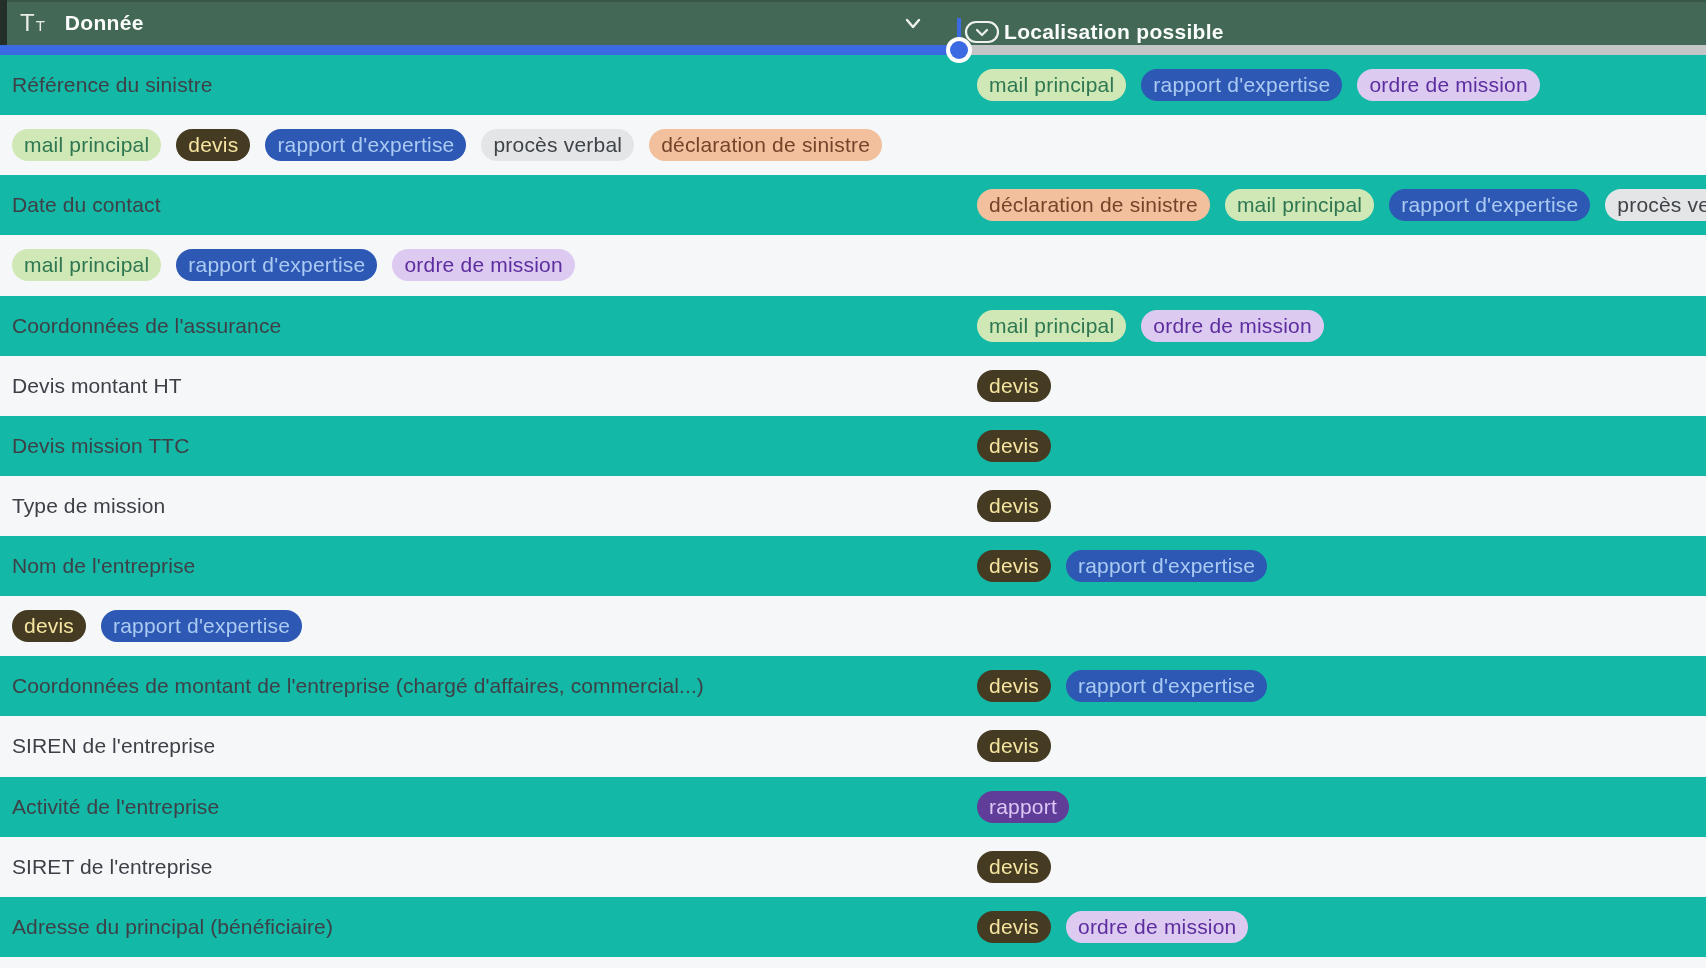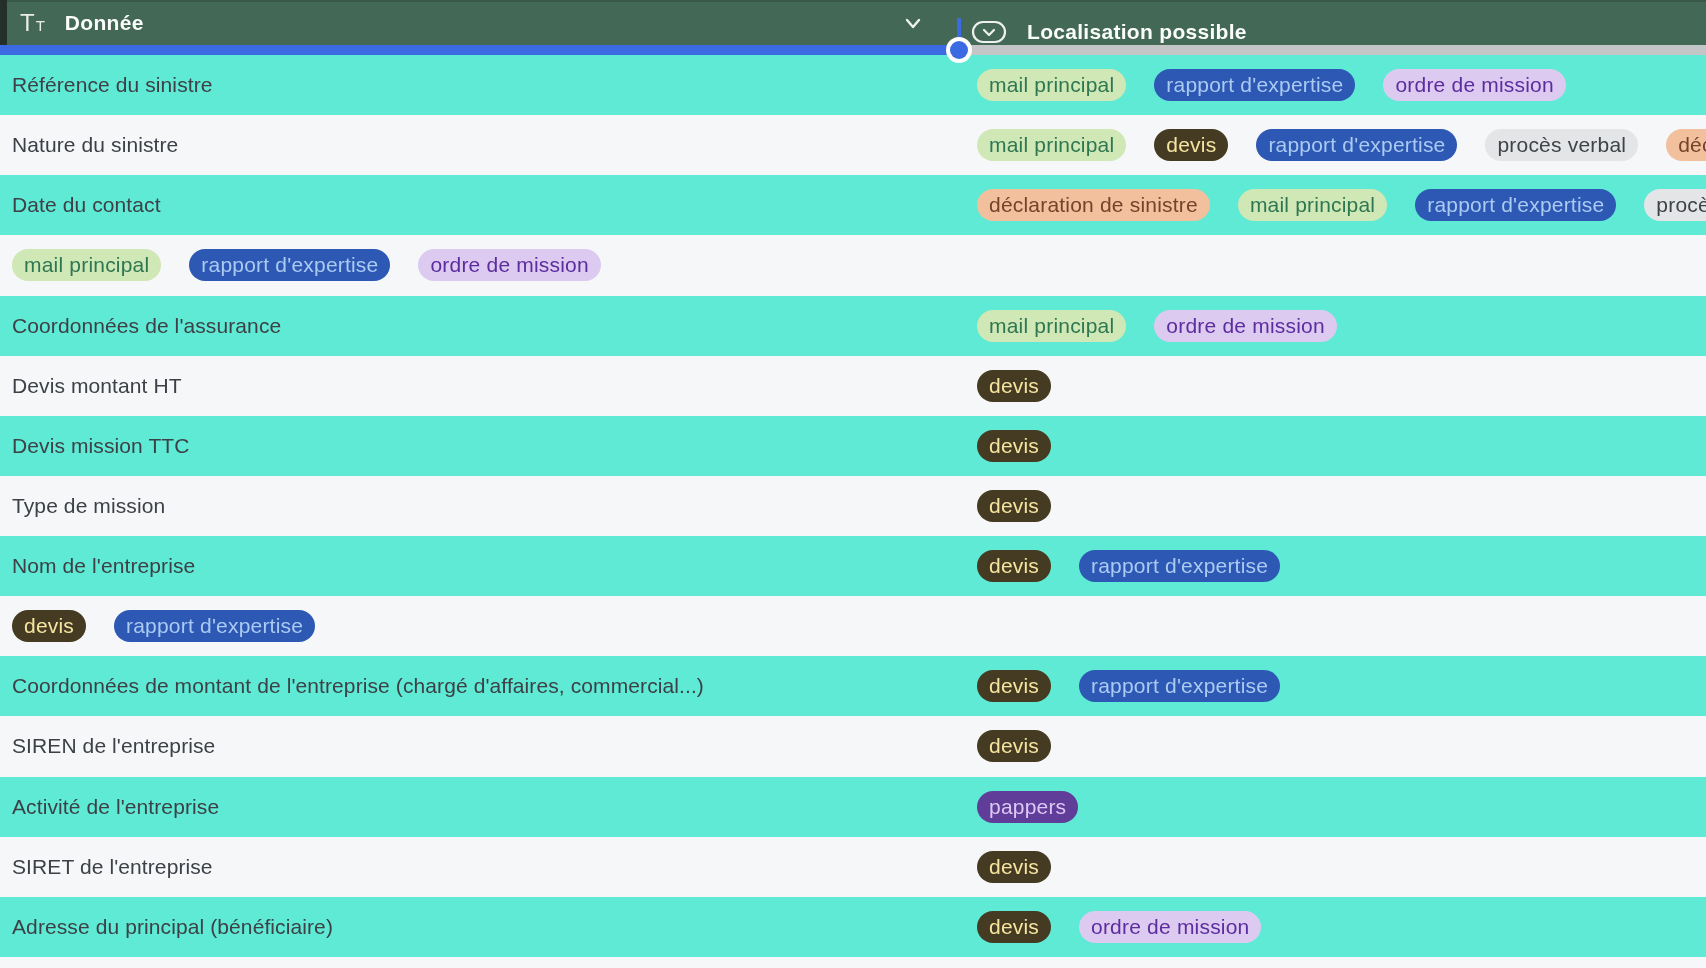--- a/index.html
+++ b/index.html
@@ -15,21 +15,21 @@
     background:var(--header-green,#436855);
     display:flex;align-items:stretch;
     box-shadow:inset 0 2px 0 rgba(0,0,0,0.15);
   }
   .header-left-edge{
     position:absolute;left:0;top:0;width:7px;height:45px;
     background:#232f28;
   }
   .col-header{display:flex;align-items:center;color:#f2f5f3;}
   .col-header-1{width:957px;position:relative;flex-shrink:0;}
-  .col-header-2{flex:1;border-left:4px solid var(--accent-blue,#3c6ae2);padding-left:10px;gap:20px;margin-top:18px;}
+  .col-header-2{flex:1;border-left:4px solid var(--accent-blue,#3c6ae2);padding-left:3px;gap:4px;margin-top:18px;}
   .col-title{font-size:21px;letter-spacing:0.3px;color:#fbfdfc;font-weight:bold;}
   .type-icon{display:flex;align-items:baseline;color:#e9ece9;}
   .tt-icon{margin-left:20px;margin-right:20px;}
   .tt-big{font-size:24px;font-weight:500;line-height:1;}
   .tt-small{font-size:15px;font-weight:500;line-height:1;margin-left:1px;}
   .header-chevron{position:absolute;left:901px;top:11px;}
   
   .indicator-strip{position:absolute;top:45px;height:10px;}
   .indicator-blue{left:0;width:961px;background:var(--accent-blue,#3c6ae2);}
   .indicator-gray{left:961px;width:745px;background:#c4c5c6;}
@@ -37,32 +37,32 @@
     position:absolute;left:946px;top:37px;width:26px;height:26px;border-radius:50%;
     background:#ffffff;display:flex;align-items:center;justify-content:center;z-index:5;
   }
   .resize-dot-inner{width:18px;height:18px;border-radius:50%;background:var(--accent-blue,#3c6ae2);}
   
   .table-body{
     position:absolute;top:55px;left:0;width:1706px;height:913px;
     background:#f6f7f9;display:flex;flex-direction:column;
   }
   .row{height:60.13px;flex-shrink:0;display:flex;align-items:center;}
-  .row-white{background:#5eead4;}
+  .row-white{background:#14b8a6;}
   .row-gray{background:#f6f7f9;}
   .label-cell{
     width:965px;flex-shrink:0;padding-left:12px;box-sizing:border-box;
     height:100%;display:flex;align-items:center;
   }
   .row-label{
     font-size:21px;color:#3d4147;letter-spacing:0.1px;
     white-space:nowrap;overflow:hidden;
   }
   .tags-cell{
-    flex:1;height:100%;display:flex;align-items:center;gap:28px;
+    flex:1;height:100%;display:flex;align-items:center;gap:15px;
     padding-left:12px;box-sizing:border-box;overflow:hidden;white-space:nowrap;
   }
   .pill{
     flex-shrink:0;height:32px;line-height:32px;border-radius:16px;
     padding:0 12px;font-size:21px;letter-spacing:0.2px;
   }
 </style>
 </head>
 <body>
 
@@ -104,23 +104,20 @@
     <div class="label-cell">
       <span class="row-label">Référence du sinistre</span>
     </div>
     <div class="tags-cell">
         <span class="pill" style="background: rgb(208, 231, 182); color: rgb(46, 119, 81);">mail principal</span>
         <span class="pill" style="background: rgb(45, 89, 181); color: rgb(171, 202, 242);">rapport d'expertise</span>
         <span class="pill" style="background: rgb(221, 202, 241); color: rgb(92, 45, 158);">ordre de mission</span>
       </div>
   </div>
     <div class="row row-gray">
-    <div class="label-cell">
-      <span class="row-label">Nature du sinistre</span>
-    </div>
     <div class="tags-cell">
         <span class="pill" style="background: rgb(208, 231, 182); color: rgb(46, 119, 81);">mail principal</span>
         <span class="pill" style="background: rgb(69, 59, 34); color: rgb(246, 229, 161);">devis</span>
         <span class="pill" style="background: rgb(45, 89, 181); color: rgb(171, 202, 242);">rapport d'expertise</span>
         <span class="pill" style="background: rgb(228, 229, 231); color: rgb(62, 67, 72);">procès verbal</span>
         <span class="pill" style="background: rgb(242, 192, 157); color: rgb(116, 67, 42);">déclaration de sinistre</span>
       </div>
   </div>
     <div class="row row-white">
     <div class="label-cell">
@@ -203,21 +200,21 @@
     </div>
     <div class="tags-cell">
         <span class="pill" style="background: rgb(69, 59, 34); color: rgb(246, 229, 161);">devis</span>
       </div>
   </div>
     <div class="row row-white">
     <div class="label-cell">
       <span class="row-label">Activité de l'entreprise</span>
     </div>
     <div class="tags-cell">
-        <span class="pill" style="background: rgb(95, 61, 153); color: rgb(220, 200, 245);">pappers</span>
+        <span class="pill" style="background: rgb(95, 61, 153); color: rgb(220, 200, 245);">rapport</span>
       </div>
   </div>
     <div class="row row-gray">
     <div class="label-cell">
       <span class="row-label">SIRET de l'entreprise</span>
     </div>
     <div class="tags-cell">
         <span class="pill" style="background: rgb(69, 59, 34); color: rgb(246, 229, 161);">devis</span>
       </div>
   </div>

